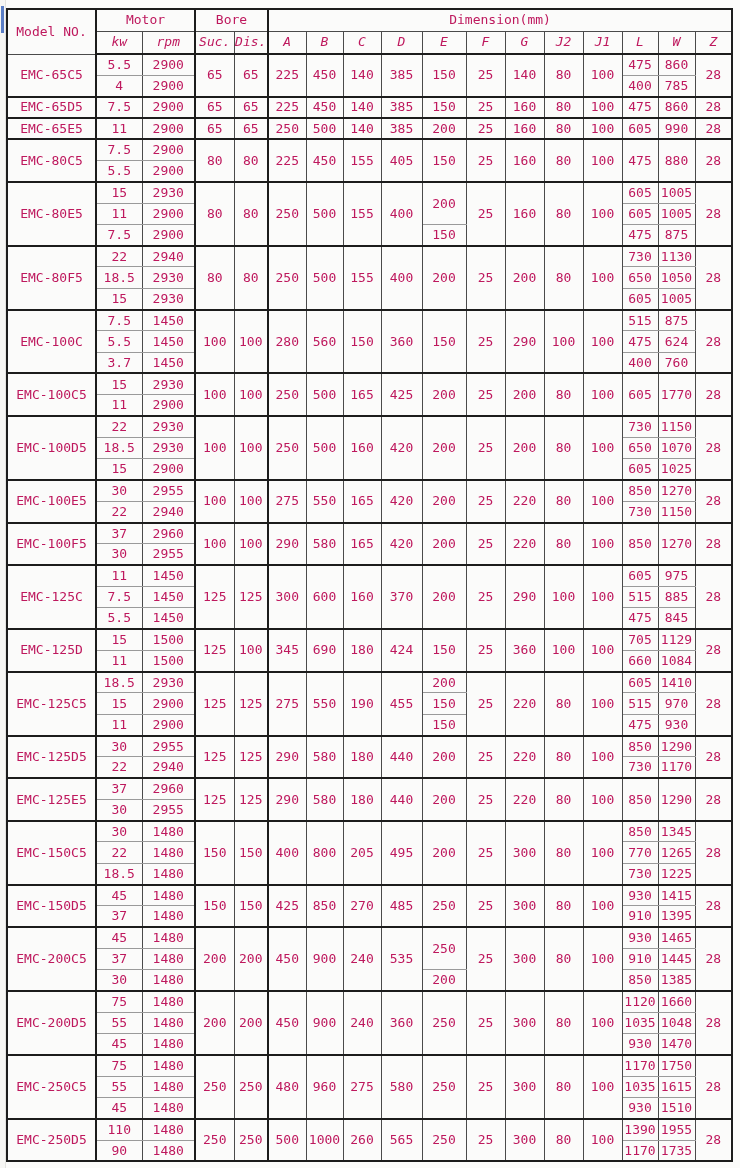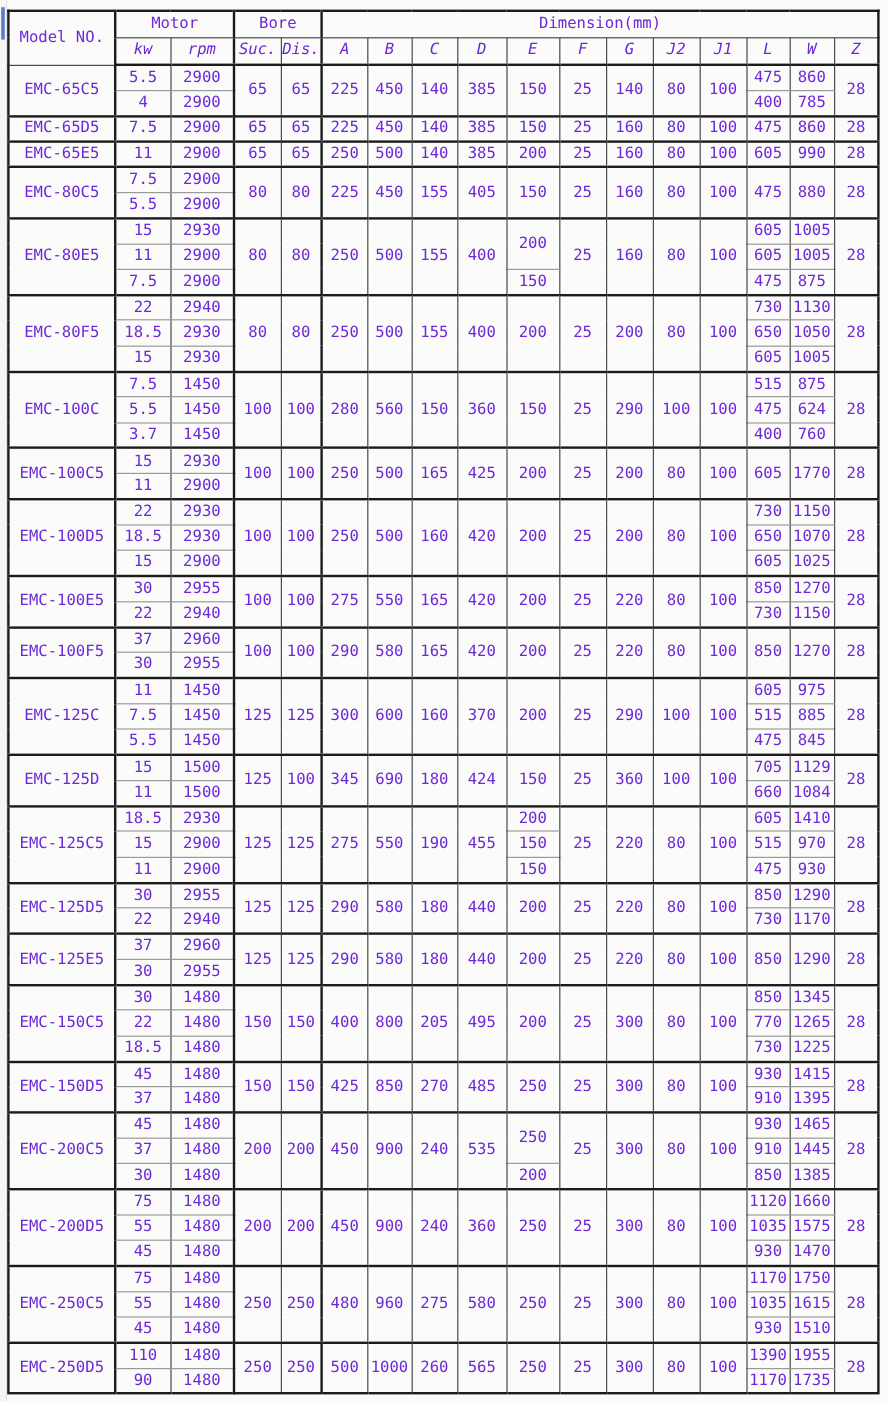--- a/index.html
+++ b/index.html
@@ -18,21 +18,21 @@
   .sel-bar {
     position: absolute; left: 1px; top: 6px; width: 3px; height: 27px;
     background: #5b7ec6;
   }
   table.spec {
     position: absolute; left: 6px; top: 8px;
     width: 726px;
     border-collapse: collapse;
     table-layout: fixed;
     border: 2px solid #1c1c1c;
-    color: #6d28d9;
+    color: #be185d;
   }
   th, td {
     padding: 0;
     margin: 0;
     text-align: center;
     vertical-align: middle;
     font-size: 13px;
     font-weight: normal;
     line-height: 1.05;
     border-left: 1px solid #4a4a4a;
@@ -626,21 +626,21 @@
           <td rowspan="3" class="ge">80</td>
           <td rowspan="3" class="ge">100</td>
           <td>1120</td>
           <td>1660</td>
           <td rowspan="3" class="ge">28</td>
         </tr>
         <tr>
           <td class="sec">55</td>
           <td>1480</td>
           <td>1035</td>
-          <td>1575</td>
+          <td>1048</td>
         </tr>
         <tr>
           <td class="ge sec">45</td>
           <td class="ge">1480</td>
           <td class="ge">930</td>
           <td class="ge">1470</td>
         </tr>
         <tr>
           <td rowspan="3" class="ge">EMC-250C5</td>
           <td class="sec">75</td>

